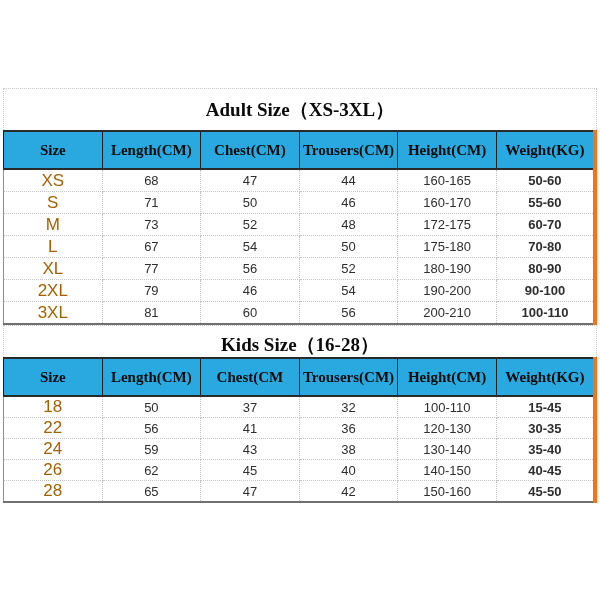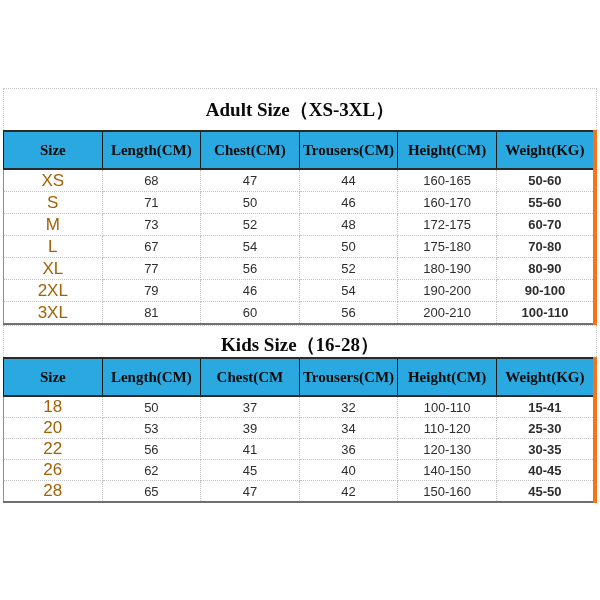--- a/index.html
+++ b/index.html
@@ -179,39 +179,39 @@
             <th>Weight(KG)</th>
           </tr>
         </thead>
       <tbody>
           <tr>
             <td class="col-size">18</td>
             <td>50</td>
             <td>37</td>
             <td>32</td>
             <td>100-110</td>
-            <td>15-41</td>
-          </tr>
-          <tr>
-            <td class="col-size">20</td>
-            <td>53</td>
-            <td>39</td>
-            <td>34</td>
-            <td>110-120</td>
-            <td>25-30</td>
+            <td>15-45</td>
           </tr>
           <tr>
             <td class="col-size">22</td>
             <td>56</td>
             <td>41</td>
             <td>36</td>
             <td>120-130</td>
             <td>30-35</td>
           </tr>
           <tr>
+            <td class="col-size">24</td>
+            <td>59</td>
+            <td>43</td>
+            <td>38</td>
+            <td>130-140</td>
+            <td>35-40</td>
+          </tr>
+          <tr>
             <td class="col-size">26</td>
             <td>62</td>
             <td>45</td>
             <td>40</td>
             <td>140-150</td>
             <td>40-45</td>
           </tr>
           <tr>
             <td class="col-size">28</td>
             <td>65</td>

